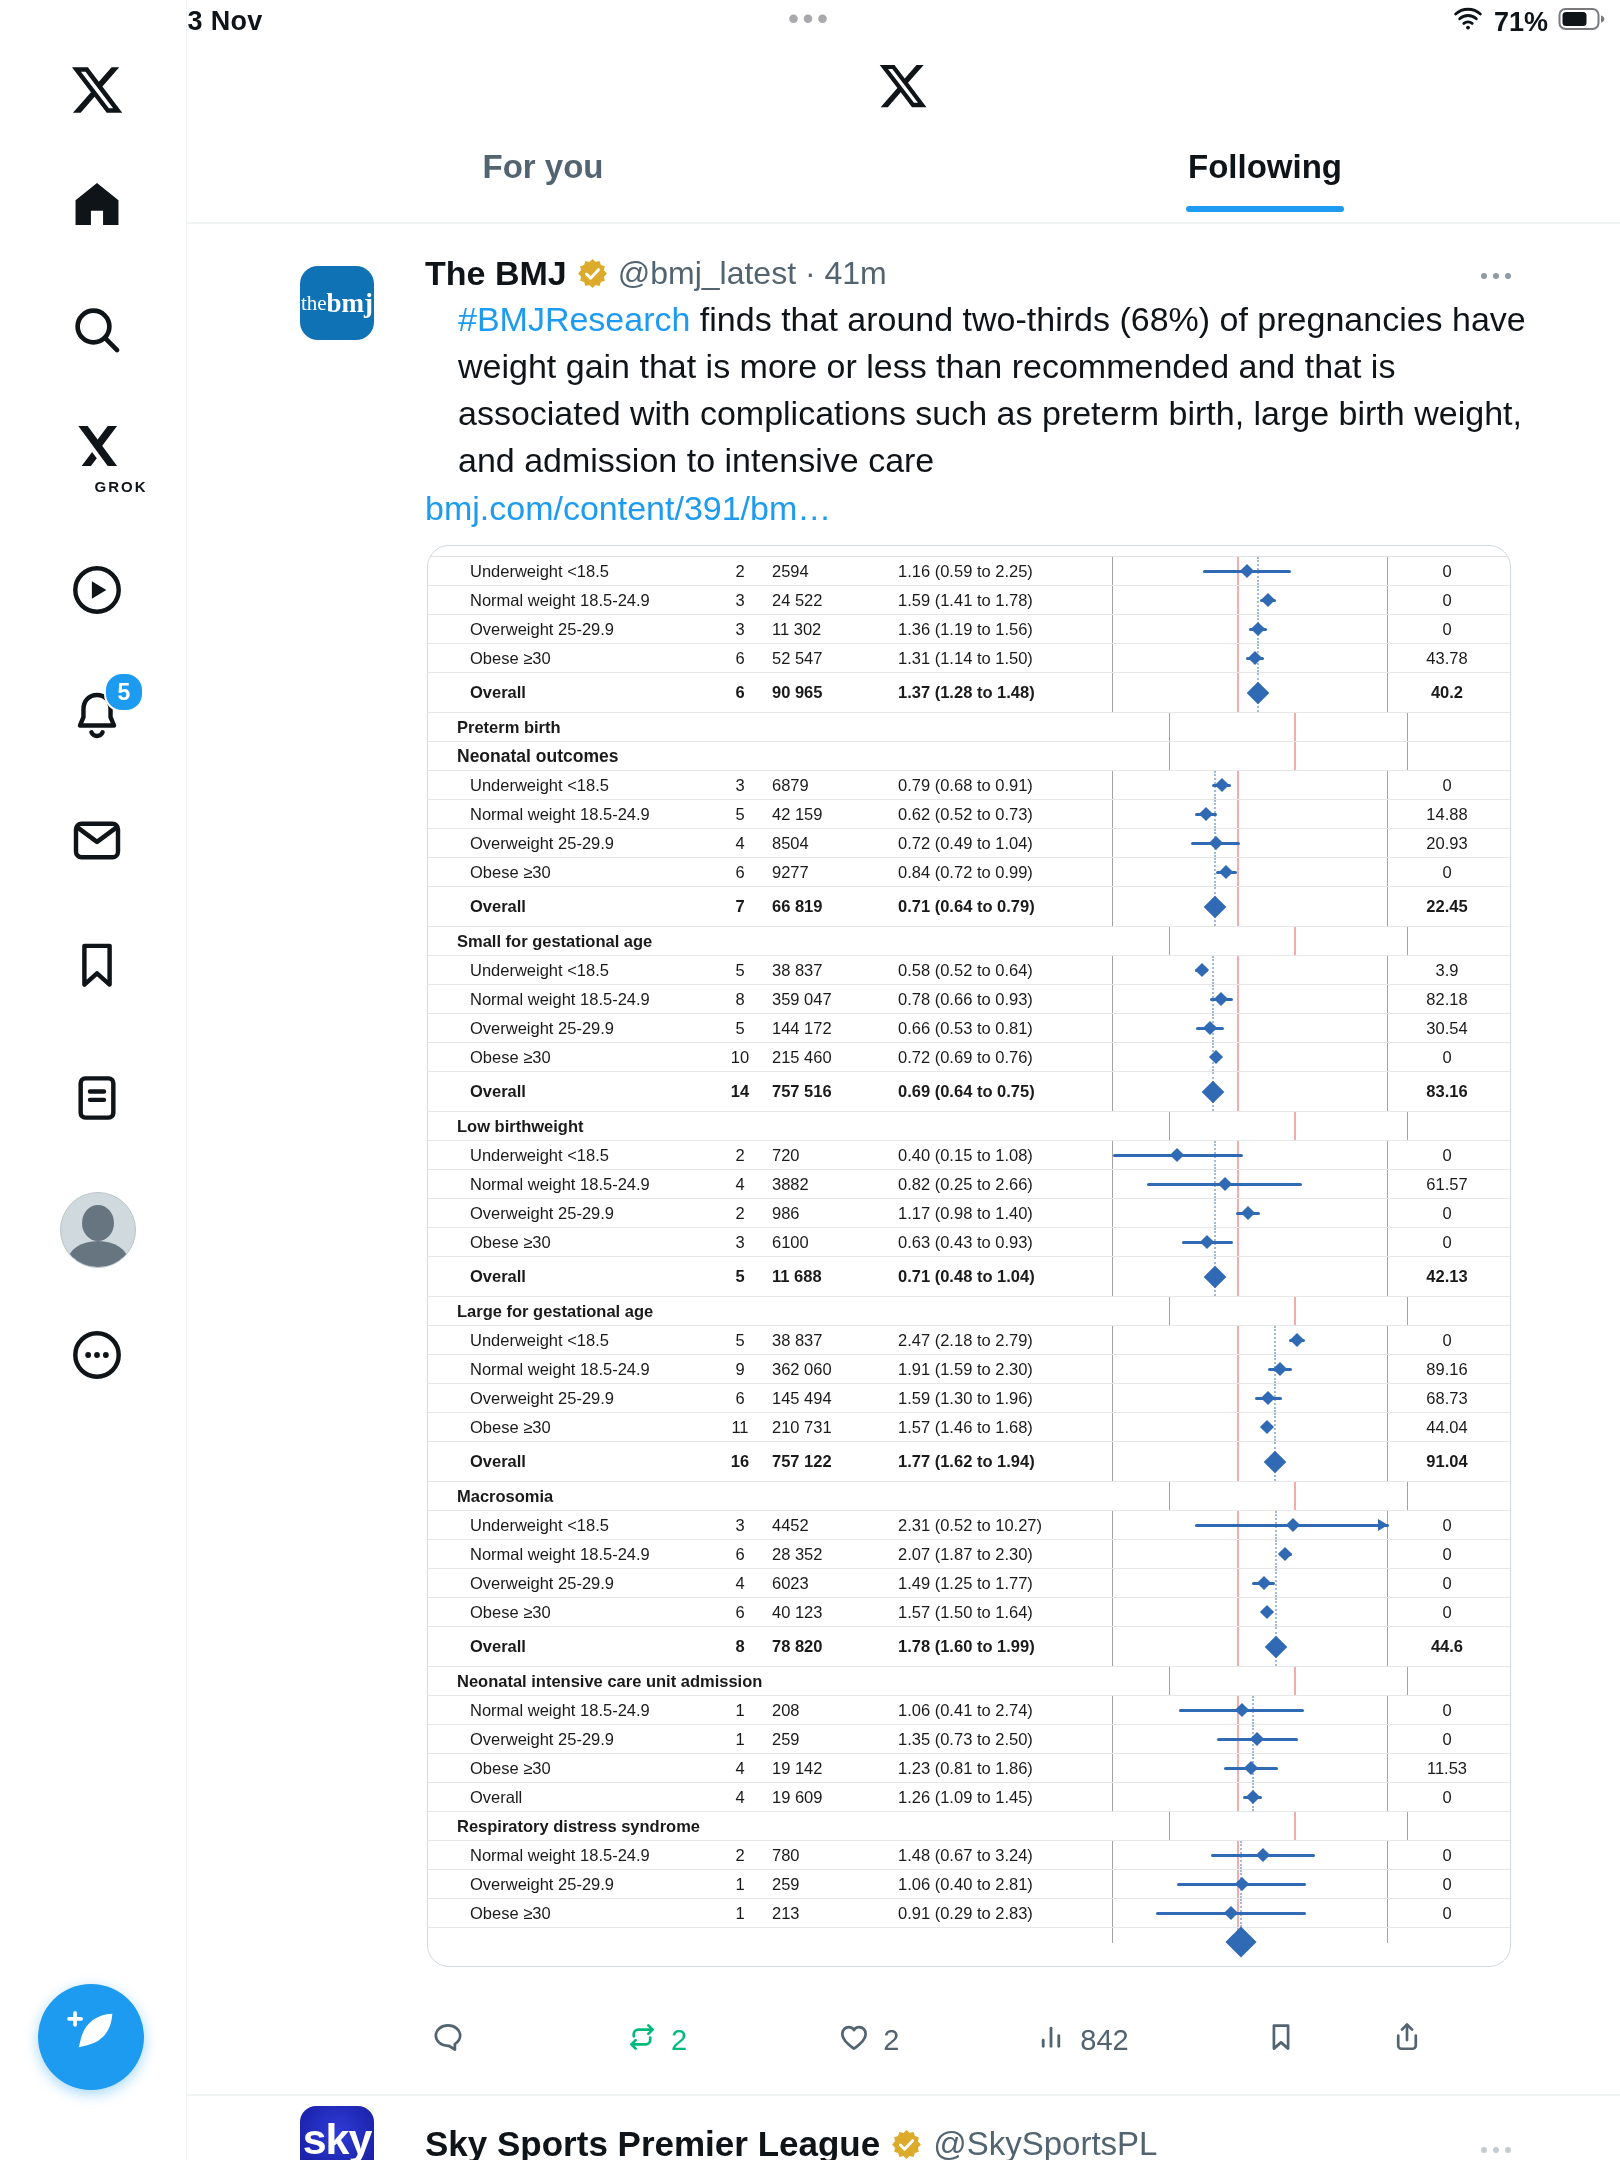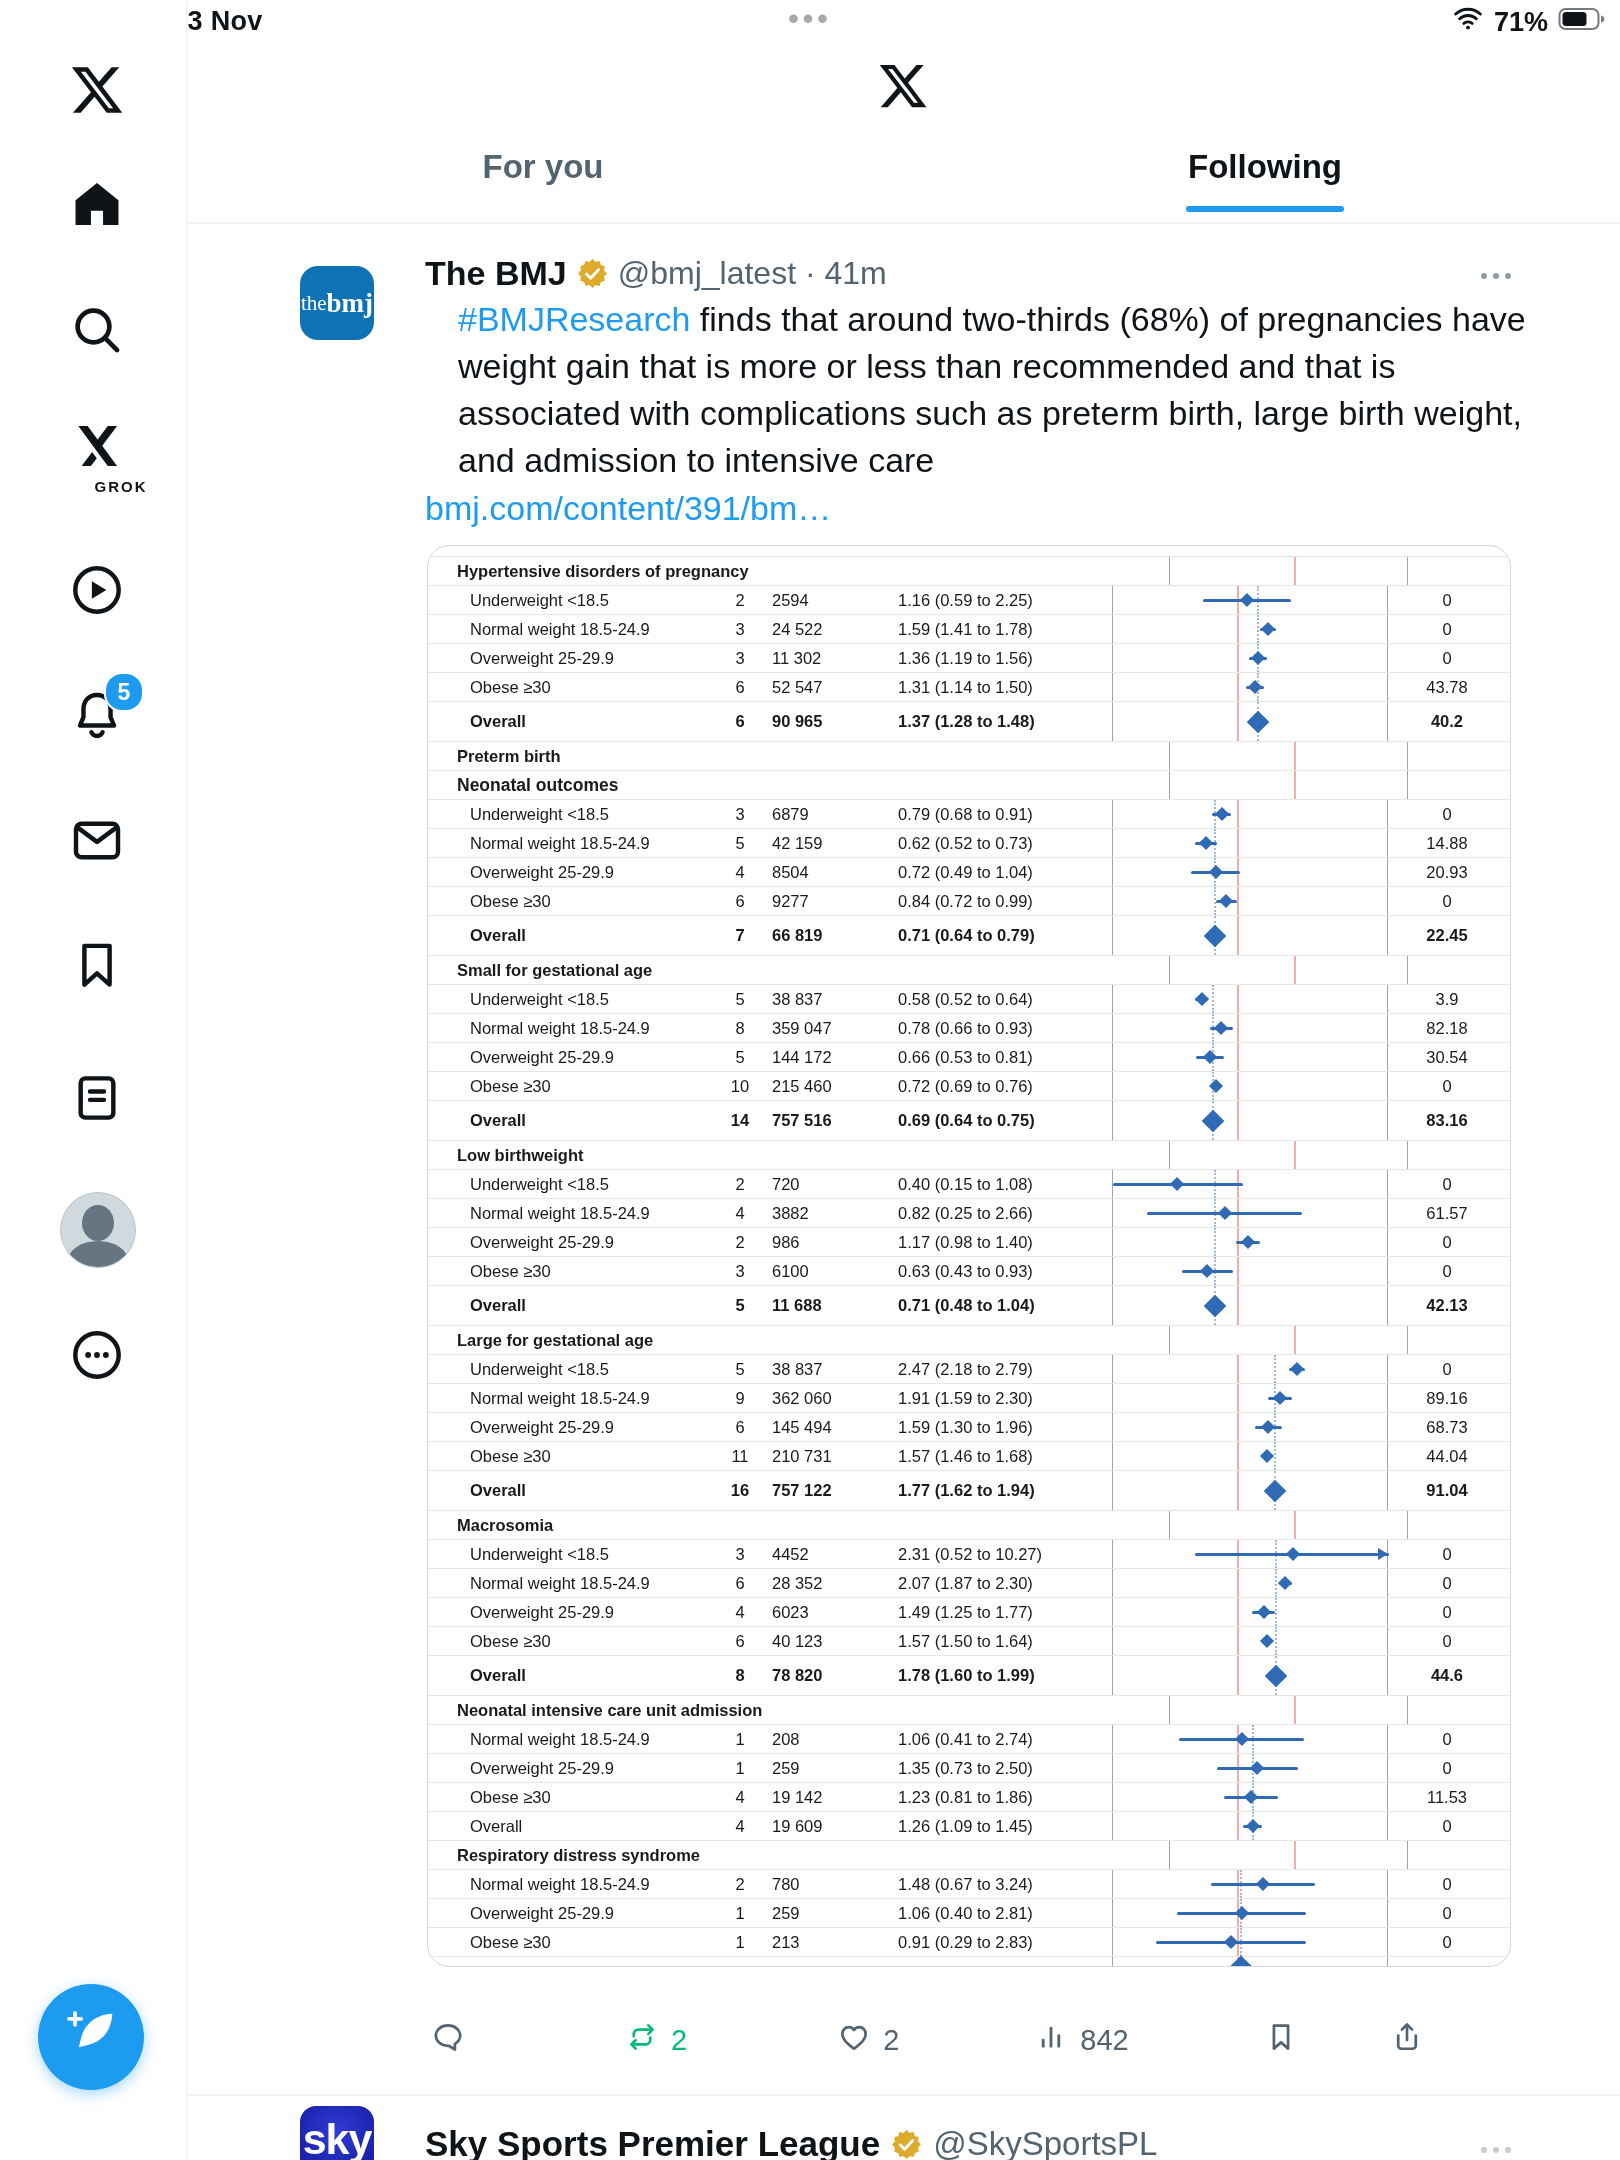--- a/index.html
+++ b/index.html
@@ -236,28 +236,20 @@
 <div id="tweet-text">
   <span class="link-blue">#BMJResearch</span><span> finds that around two-thirds (68%) of pregnancies have weight gain that is more or less than recommended and that is associated with complications such as preterm birth, large birth weight, and admission to intensive care</span>
 </div>
 <div id="tweet-link">
   <span class="link-blue">bmj.com/content/391/bm…</span>
 </div>
 
 <div id="img-card">
   <div id="figure">
       <div class="toprule"></div>
-      <div class="frow sec">
-        <div class="c-label">Hypertensive disorders of pregnancy</div>
-        <div class="c-rest"></div>
-        <div class="c-plot">
-          <div class="nl" style="left: 123.677px;"></div>
-        </div>
-        <div class="c-i2"></div>
-      </div>
       <div class="frow d">
         <div class="c-label">Underweight &lt;18.5</div>
         <div class="c-n">2</div>
         <div class="c-size">2594</div>
         <div class="c-ci">1.16 (0.59 to 2.25)</div>
         <div class="c-plot">
           <div class="nl" style="left: 123.677px;"></div>
           <div class="dl" style="left: 144.366px;"></div>
           <div class="ciline" style="left: 90.0012px; width: 87.9689px;"></div>
           <div class="dm sm" style="left: 134.431px; top: 50%;"></div>

